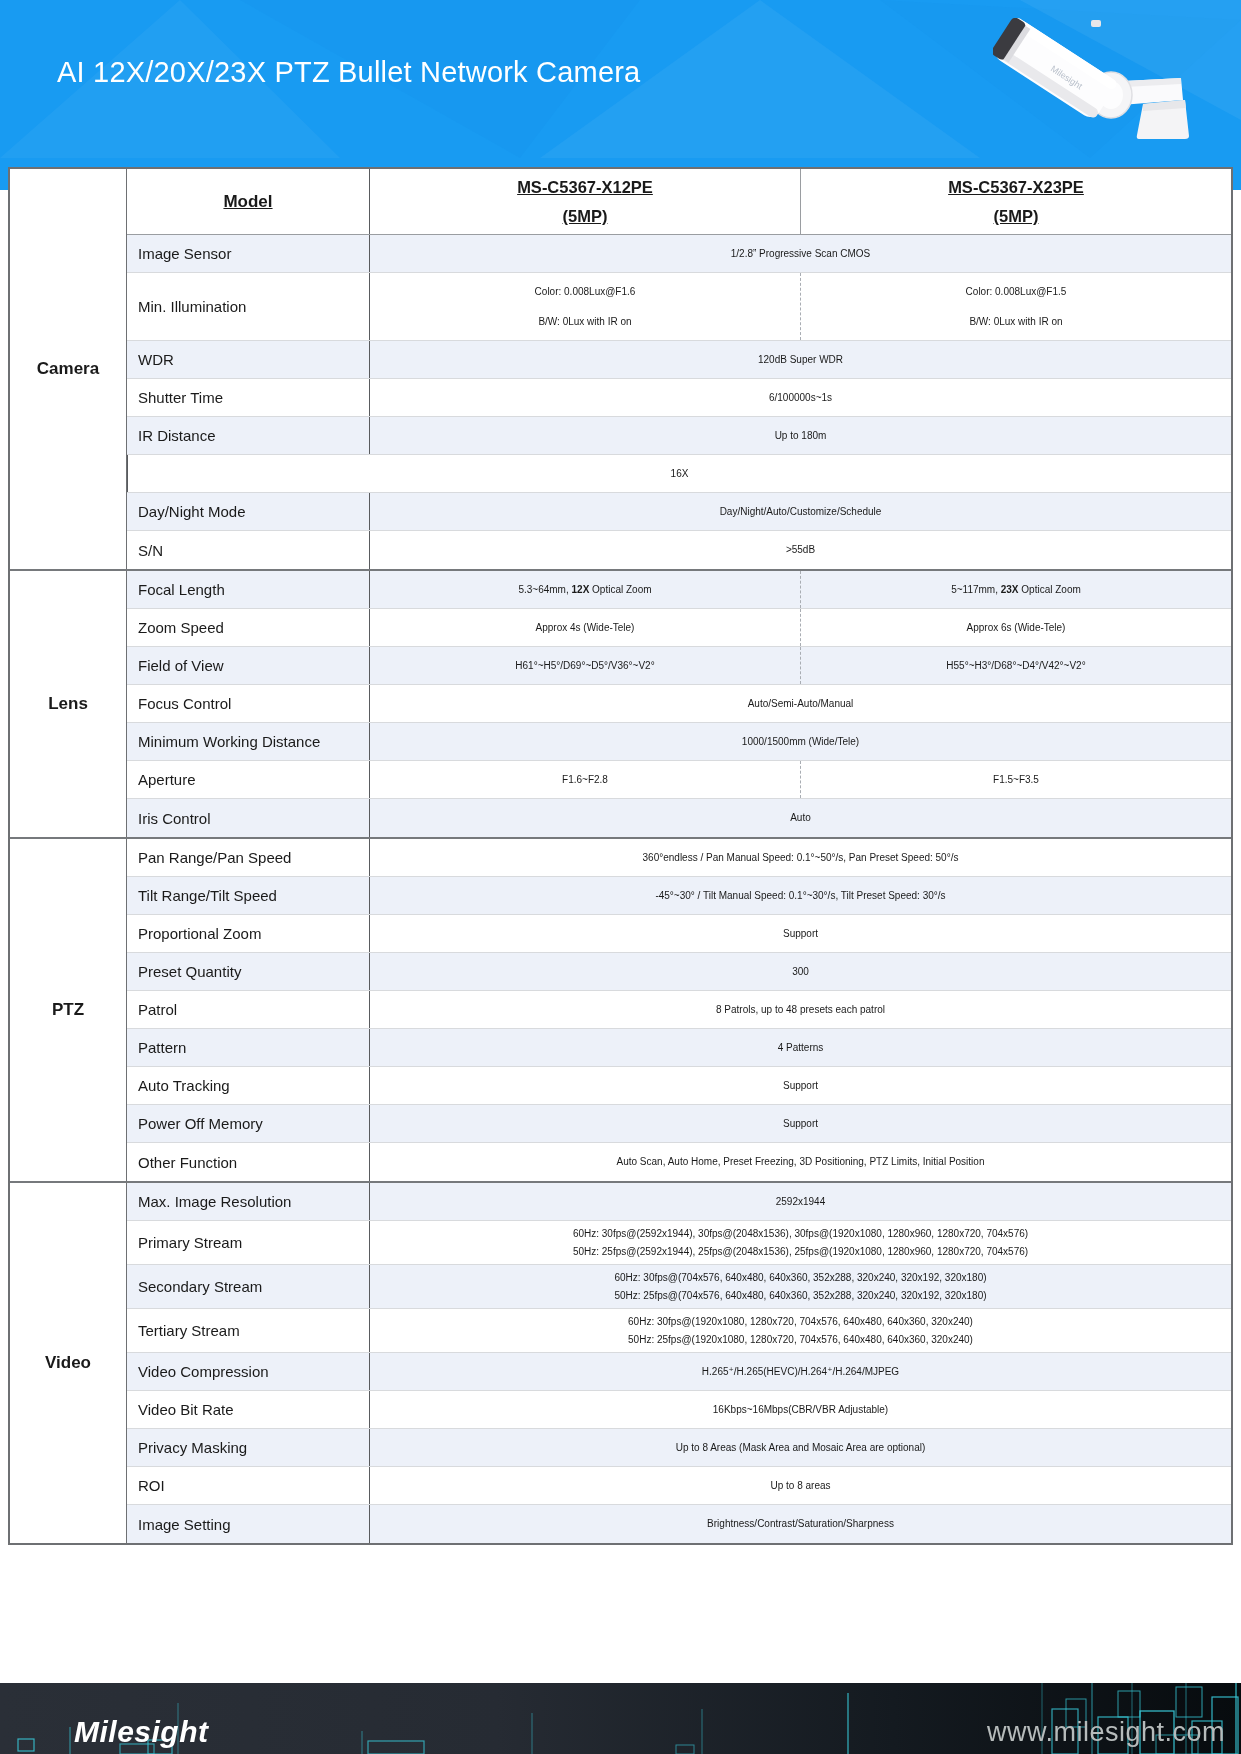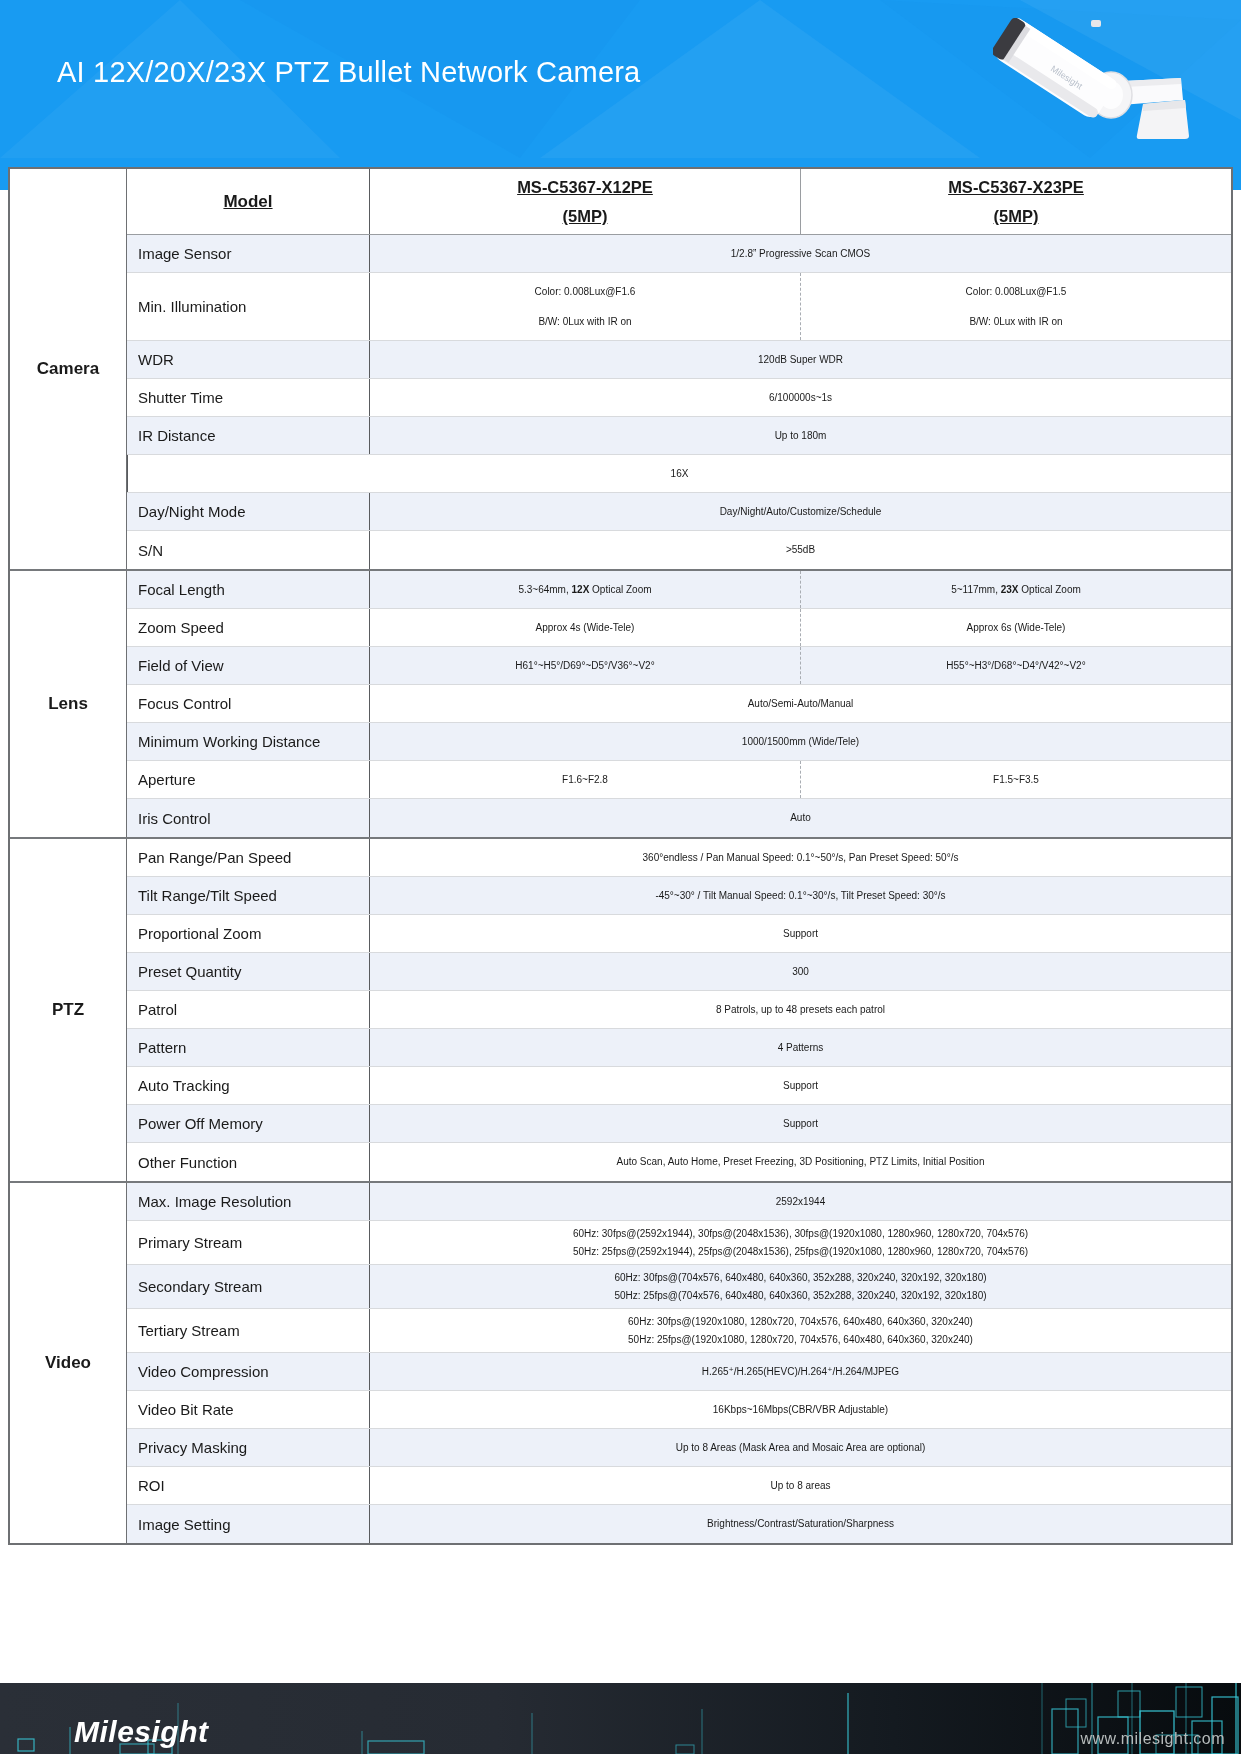--- a/index.html
+++ b/index.html
@@ -69,21 +69,21 @@
     position:absolute; left:0; bottom:0; width:1241px; height:71px;
     background:linear-gradient(90deg,#2a2f37 0%,#262b33 40%,#141a20 72%,#070b0e 100%);
     overflow:hidden;
   }
   .footer svg.tech { position:absolute; inset:0; }
   .footer-logo {
     position:absolute; left:74px; bottom:5px; color:#ffffff;
     font-size:30px; font-style:italic; font-weight:600; letter-spacing:0.5px;
   }
   .footer-site {
-    position:absolute; right:16px; bottom:6px; color:#b6bbbb; font-size:16px; letter-spacing:0.5px;
+    position:absolute; right:16px; bottom:6px; color:#b6bbbb; font-size:27px; letter-spacing:0.5px;
   }
 </style>
 </head>
 <body>
 
 <div class="banner">
   <svg class="facets" width="1241" height="158" viewBox="0 0 1241 158">
     <polygon points="0,158 180,0 340,158" fill="#ffffff" opacity="0.045"></polygon>
     <polygon points="240,0 520,158 640,0" fill="#0c7fd6" opacity="0.06"></polygon>
     <polygon points="540,158 760,0 980,158" fill="#ffffff" opacity="0.05"></polygon>

